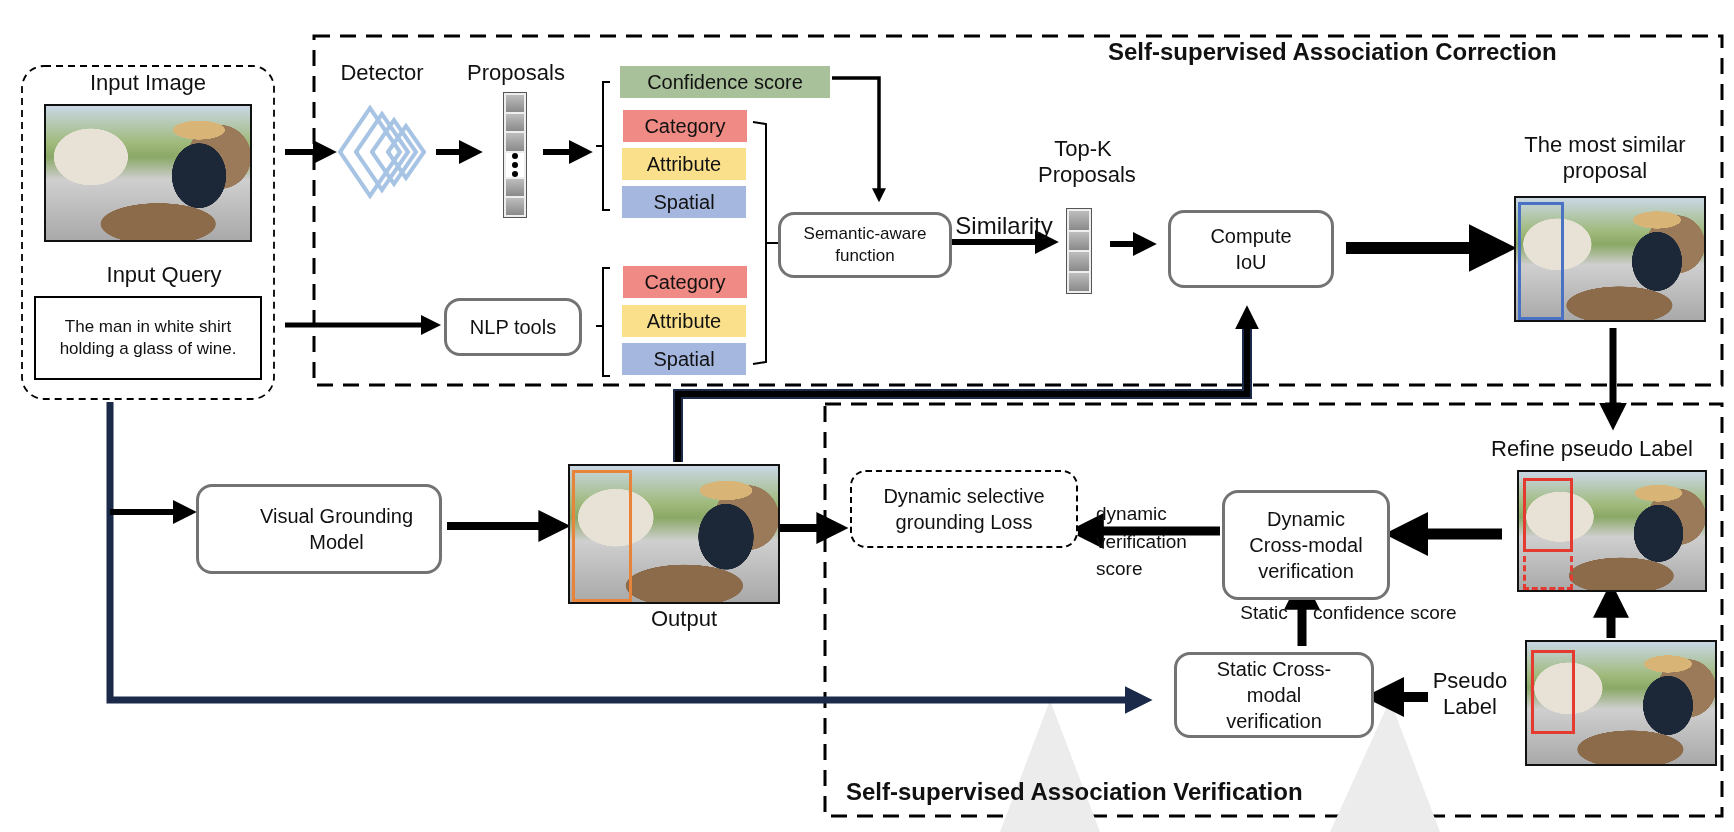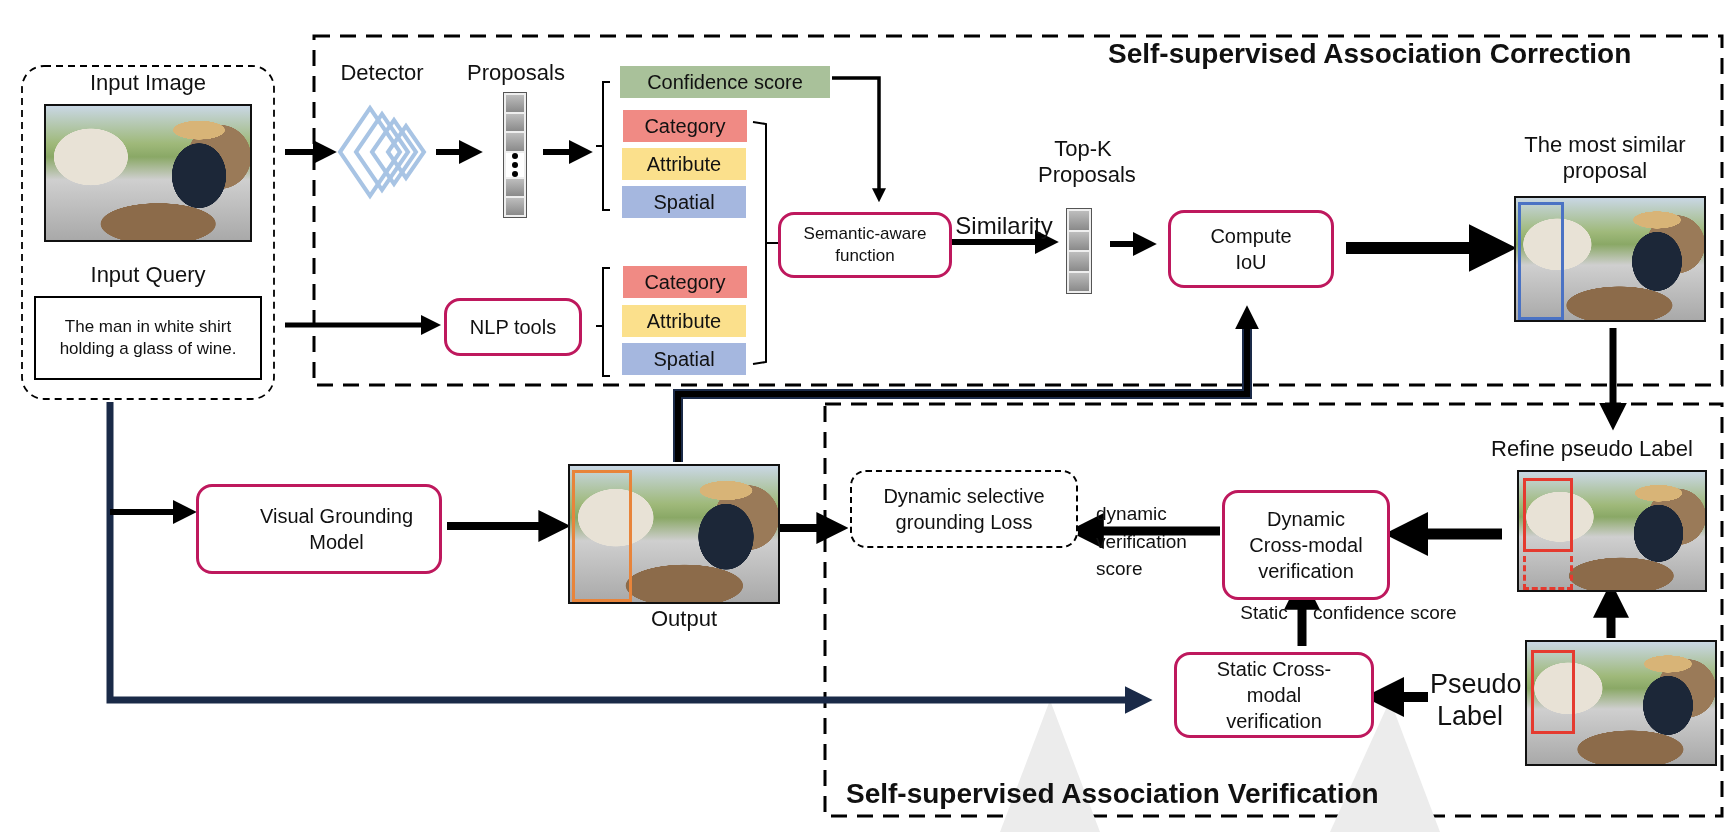--- a/index.html
+++ b/index.html
@@ -1,24 +1,24 @@
 <!DOCTYPE html>
 <html><head>
 <meta charset="utf-8">
 <style>
   html,body{margin:0;padding:0;background:#ffffff;}
   body{width:1734px;height:832px;position:relative;overflow:hidden;font-family:"Liberation Sans","DejaVu Sans",sans-serif;color:#111;}
   .abs{position:absolute;}
   svg.layer{position:absolute;left:0;top:0;width:1734px;height:832px;}
   .lbl{position:absolute;font-size:22px;text-align:center;white-space:nowrap;line-height:1.2;}
   .lbl-sm{position:absolute;font-size:19px;text-align:center;line-height:1.3;}
-  .node{position:absolute;border:3px solid #be185d;border-radius:16px;background:#fff;display:flex;align-items:center;justify-content:center;text-align:center;font-size:20px;line-height:1.3;box-sizing:border-box;}
+  .node{position:absolute;border:3px solid #737373;border-radius:16px;background:#fff;display:flex;align-items:center;justify-content:center;text-align:center;font-size:20px;line-height:1.3;box-sizing:border-box;}
   .node.dashed{border:2px dashed #000;}
   .chip{position:absolute;width:124px;height:32px;display:flex;align-items:center;justify-content:center;font-size:20px;}
-  .title{position:absolute;font-weight:bold;font-size:28px;white-space:nowrap;}
+  .title{position:absolute;font-weight:bold;font-size:24px;white-space:nowrap;}
   .photo{position:absolute;border:2px solid #111;box-sizing:border-box;overflow:hidden;
     background:
       radial-gradient(ellipse 30% 35% at 22% 38%, #e8e2d6 0 60%, transparent 61%),
       radial-gradient(ellipse 22% 40% at 75% 52%, #1c2738 0 60%, transparent 61%),
       radial-gradient(ellipse 18% 10% at 75% 18%, #d8b477 0 70%, transparent 71%),
       radial-gradient(ellipse 40% 22% at 55% 88%, #8c6b4a 0 70%, transparent 71%),
       radial-gradient(ellipse 22% 34% at 85% 38%, #9a7a58 0 70%, transparent 71%),
       linear-gradient(180deg,#c9d7e4 0%,#9fb97a 28%,#8aa866 38%,#cfcfcf 55%,#a9a9a9 100%);}
   .bbox{position:absolute;box-sizing:border-box;}
   .prop-strip{position:absolute;border:1.5px solid #555;background:#eee;box-sizing:border-box;display:flex;flex-direction:column;gap:2px;padding:2px;}
@@ -91,21 +91,21 @@
   <g fill="none" stroke="#a8c4e4" stroke-width="4">
     <polygon points="340,152 370,108 400,152 370,196"></polygon>
     <polygon points="356,152 382,114 408,152 382,190"></polygon>
     <polygon points="372,152 394,120 416,152 394,184"></polygon>
     <polygon points="388,152 406,126 424,152 406,178"></polygon>
   </g>
 </svg>
 
 <div class="lbl" style="left:40px;top:70px;width:216px;">Input Image</div>
 <div class="photo" style="left:44px;top:104px;width:208px;height:138px;"></div>
-<div class="lbl" style="left:40px;top:262px;width:216px;">Input Query</div>
+<div class="lbl" style="left:56px;top:262px;width:216px;">Input Query</div>
 <div class="abs" style="left:34px;top:296px;width:228px;height:84px;border:2px solid #000;box-sizing:border-box;display:flex;align-items:center;justify-content:center;">
   <div class="lbl-sm" style="position:static;font-size:17px;width:190px;">The man in white shirt holding a glass of wine.</div>
 </div>
 
 <div class="title" style="left:1108px;top:38px;">Self-supervised Association Correction</div>
 <div class="lbl" style="left:322px;top:60px;width:120px;">Detector</div>
 <div class="lbl" style="left:456px;top:60px;width:120px;">Proposals</div>
 <div class="prop-strip" style="left:503px;top:92px;width:24px;height:126px;">
   <div class="prop-cell"></div>
   <div class="prop-cell"></div>
@@ -172,18 +172,18 @@
   <span style="width:200px;">Dynamic selective grounding Loss</span>
 </div>
 <div class="lbl-sm" style="left:1096px;top:500px;width:120px;font-size:19px;text-align:left;line-height:1.45;">dynamic verification score</div>
 
 <div class="lbl" style="left:1234px;top:602px;width:60px;font-size:19px;">Static</div>
 <div class="lbl" style="left:1313px;top:602px;width:180px;font-size:19px;text-align:left;">confidence score</div>
 
 <div class="node" style="left:1174px;top:652px;width:200px;height:86px;">
   <span style="width:140px;">Static Cross-modal verification</span>
 </div>
-<div class="lbl" style="left:1430px;top:668px;width:80px;white-space:normal;font-size:27px;">Pseudo Label</div>
+<div class="lbl" style="left:1430px;top:668px;width:80px;white-space:normal;font-size:22px;">Pseudo Label</div>
 <div class="photo" style="left:1525px;top:640px;width:192px;height:126px;">
   <div class="bbox" style="left:4px;top:8px;width:44px;height:84px;border:3px solid #e53a2f;"></div>
 </div>
 
 <div class="title" style="left:846px;top:778px;">Self-supervised Association Verification</div>
 
 </body></html>

